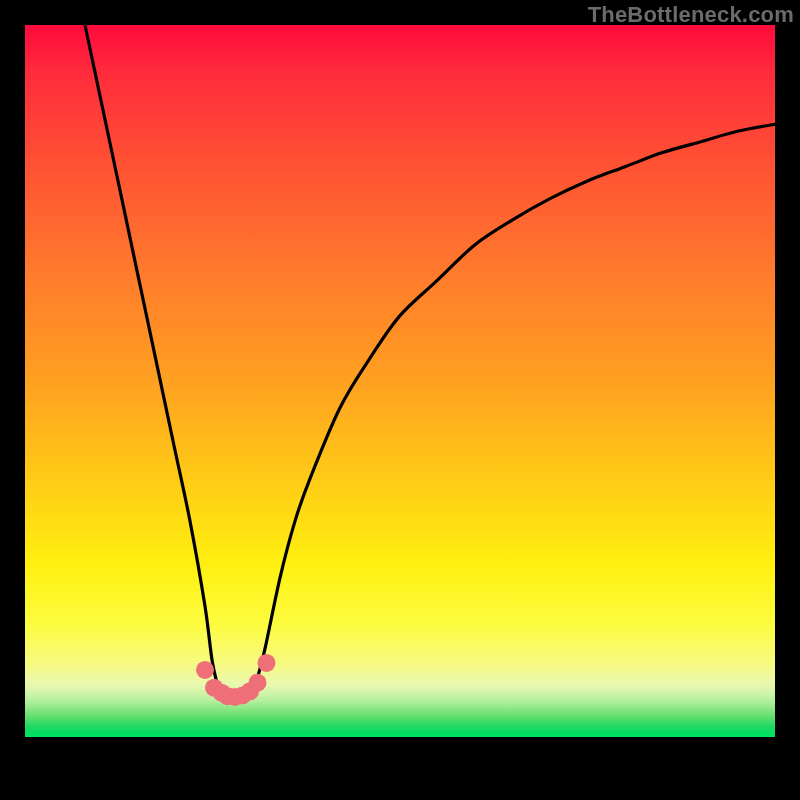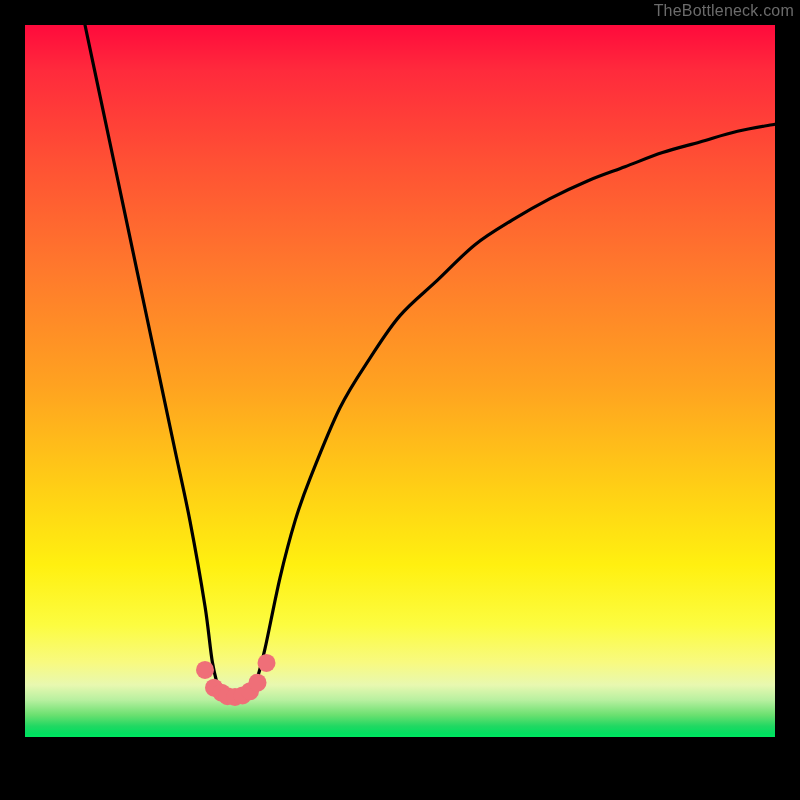--- a/index.html
+++ b/index.html
@@ -54,23 +54,23 @@
     top: 0;
     width: 750px;
     height: 750px;
     overflow: visible;
   }
   .watermark {
     position: absolute;
     top: 2px;
     right: 6px;
     color: #6b6b6b;
-    font-size: 16px;
+    font-size: 22px;
     letter-spacing: 0.2px;
-    font-weight: 400;
+    font-weight: 700;
     user-select: none;
   }
 </style>
 </head>
 <body>
 
 <div class="watermark">TheBottleneck.com</div>
 
 <div class="frame">
   <div class="gradient-area"></div>

